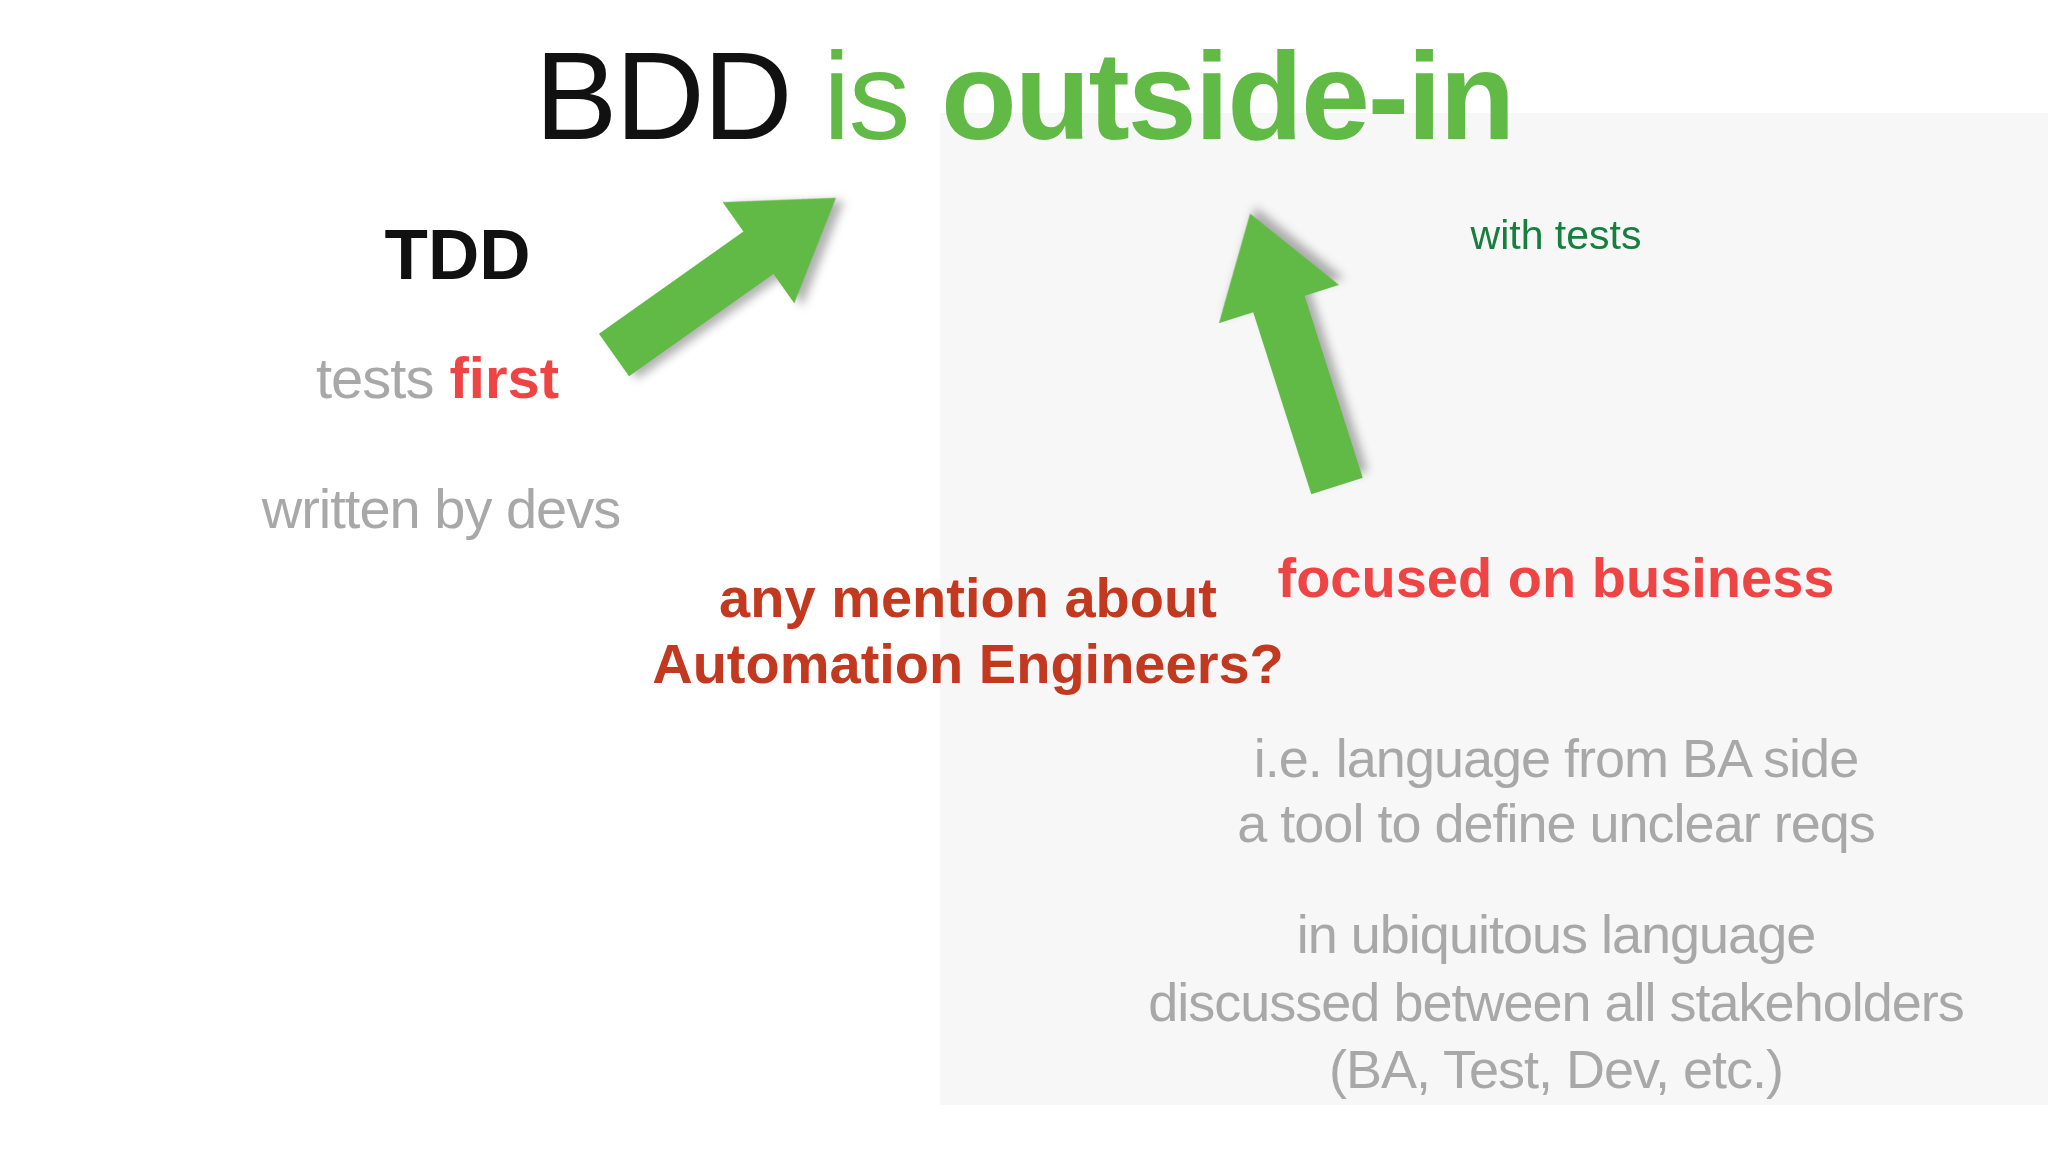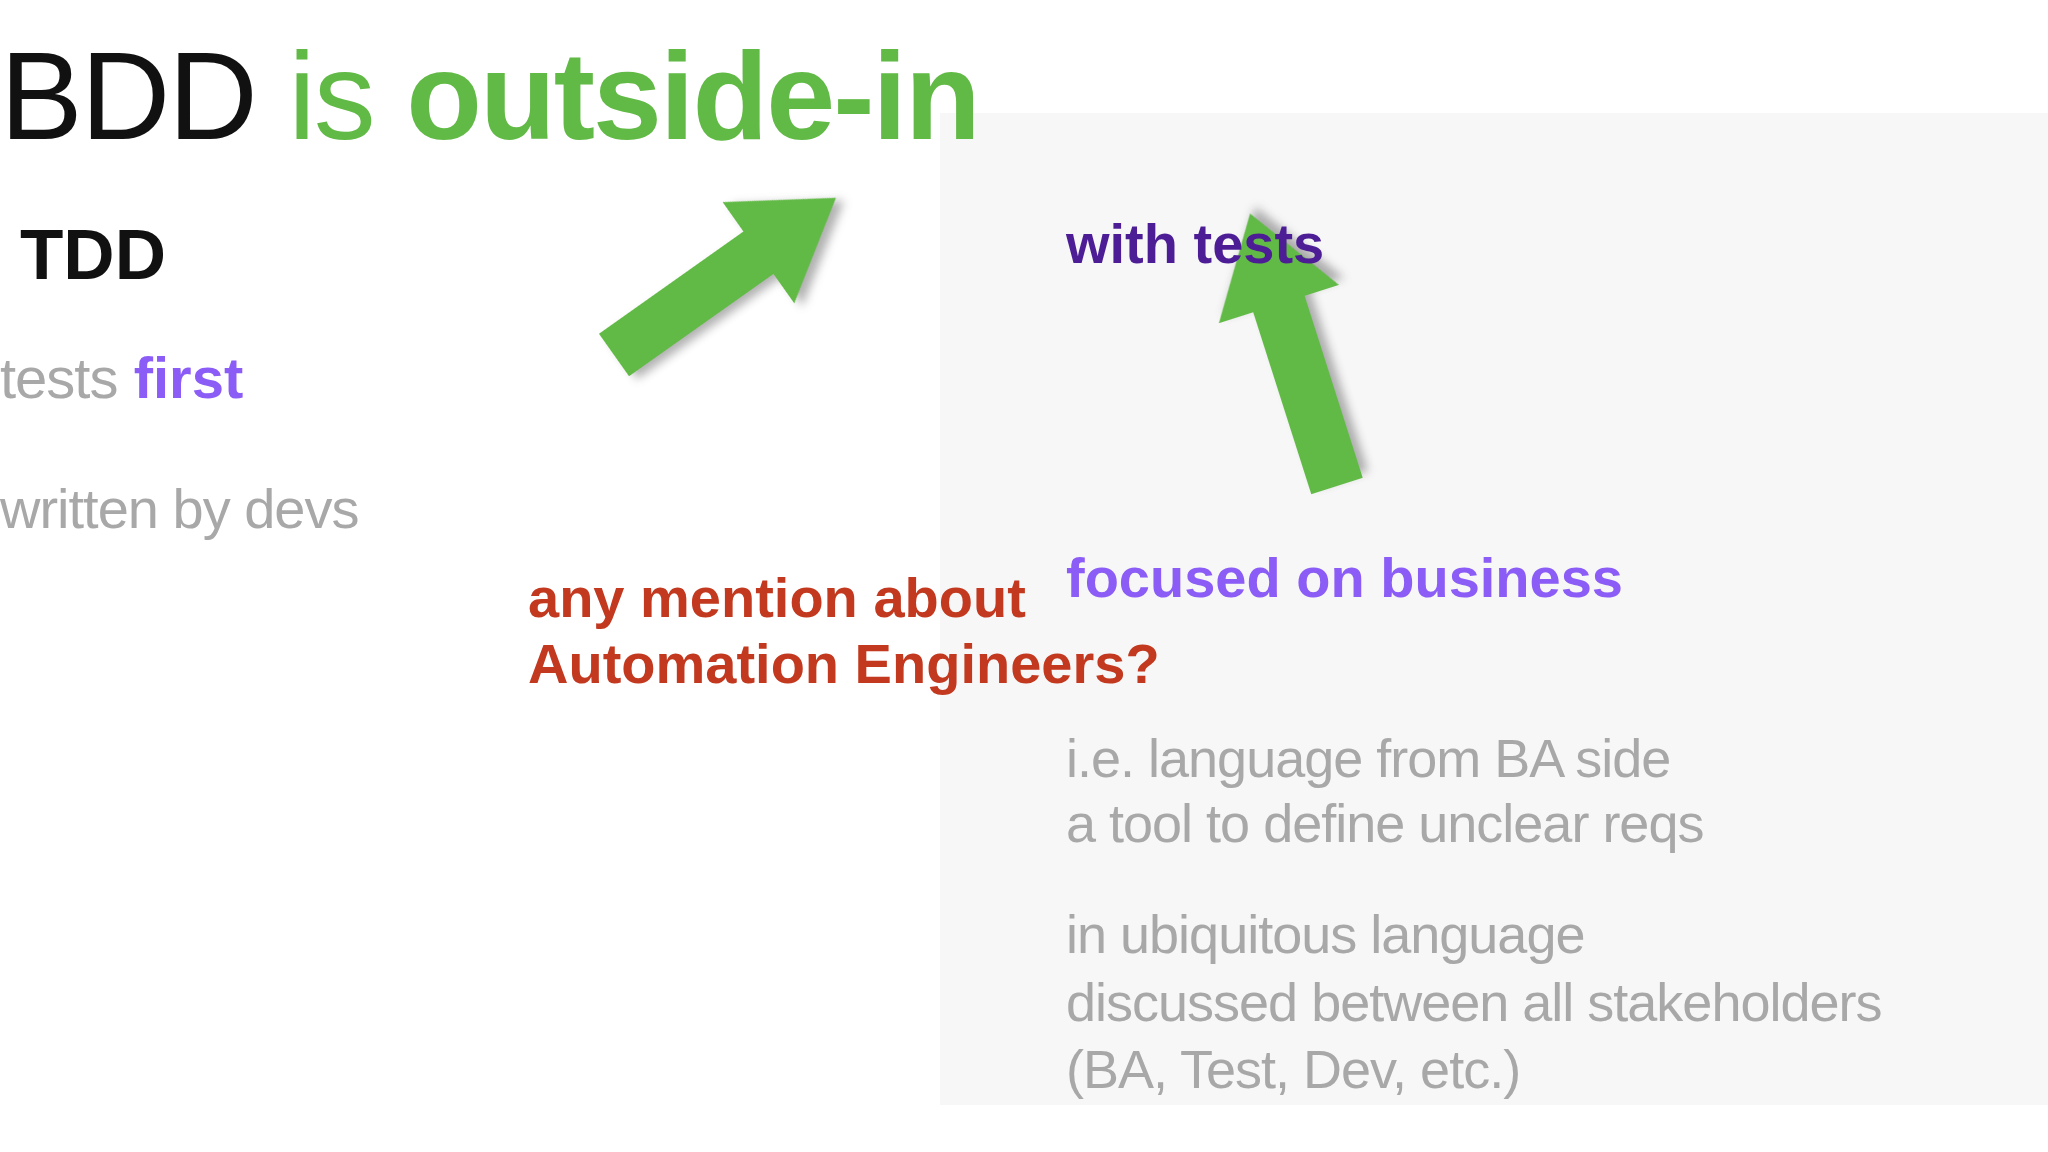--- a/index.html
+++ b/index.html
@@ -7,44 +7,44 @@
     position:relative;
     width:2048px;height:1152px;
     background:#ffffff;
     overflow:hidden;
     font-family:"Liberation Sans","DejaVu Sans",sans-serif;
   }
   .backdrop{
     position:absolute;left:940px;top:113px;width:1108px;height:992px;
     background:#f7f7f8;
   }
-  .line{position:absolute;white-space:nowrap;line-height:1.1;}
+  .line{position:absolute;white-space:nowrap;text-align:center;line-height:1.1;}
   .title{
     top:28px;left:0;width:2048px;
     font-size:124px;letter-spacing:-2px;color:#111111;
   }
   .title .lg{color:#62ba46;}
   .bold{font-weight:bold;}
   .gray{color:#a8a8a8;font-weight:normal;letter-spacing:-1px;}
-  .dgreen{color:#8b5cf6;font-weight:bold;}
+  .dgreen{color:#ef4444;font-weight:bold;}
   .black{color:#111111;}
   .red{color:#c2391f;font-weight:bold;}
 
   
   .tdd-heading{top:216px;left:0;width:875px;font-size:71px;font-weight:bold;color:#111;margin-left:20px;}
   .tests-first{top:346px;left:0;width:875px;font-size:58px;}
   .written-devs{top:478px;left:0;width:882px;font-size:56px;}
 
   
   .q1{top:567px;left:528px;width:880px;font-size:56px;}
   .q2{top:633px;left:528px;width:880px;font-size:56px;}
 
   
   .rc{left:1066px;width:980px;}
-  .with-tests{top:213px;font-size:56px;font-weight:bold;color:#4c1d95;}
+  .with-tests{top:213px;font-size:41px;font-weight:normal;color:#15803d;}
   .as-doc{top:330px;font-size:54px;}
   .as-beh{top:436px;font-size:56px;}
   .focused{top:547px;font-size:56px;}
   .as-spec{top:657px;font-size:56px;}
   .ba-side{top:729px;font-size:54px;}
   .tool-reqs{top:794px;font-size:54px;}
   .ubiq{top:905px;font-size:54px;}
   .discussed{top:973px;font-size:54px;}
   .stakeholders{top:1040px;font-size:54px;}
 

